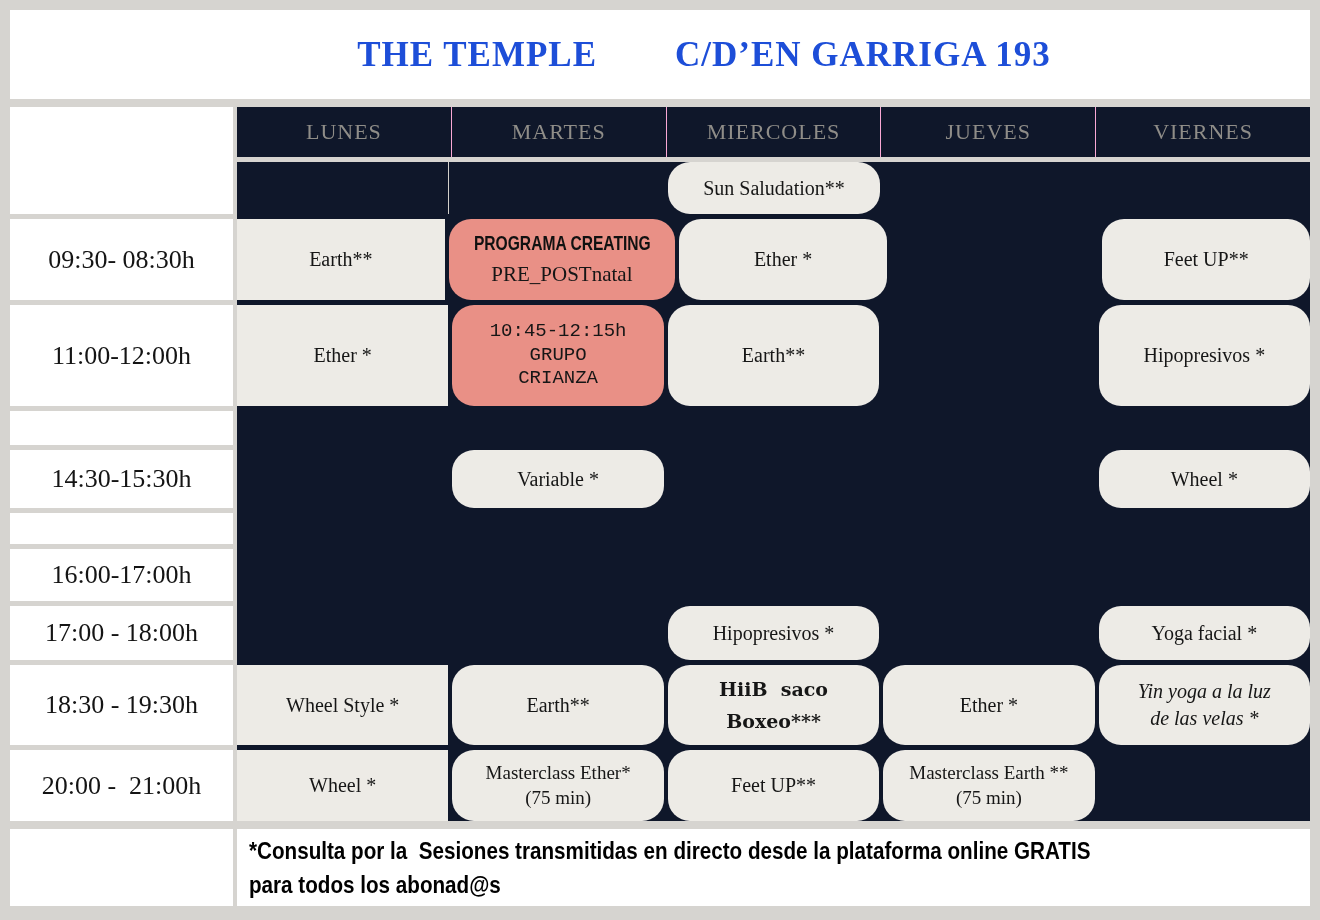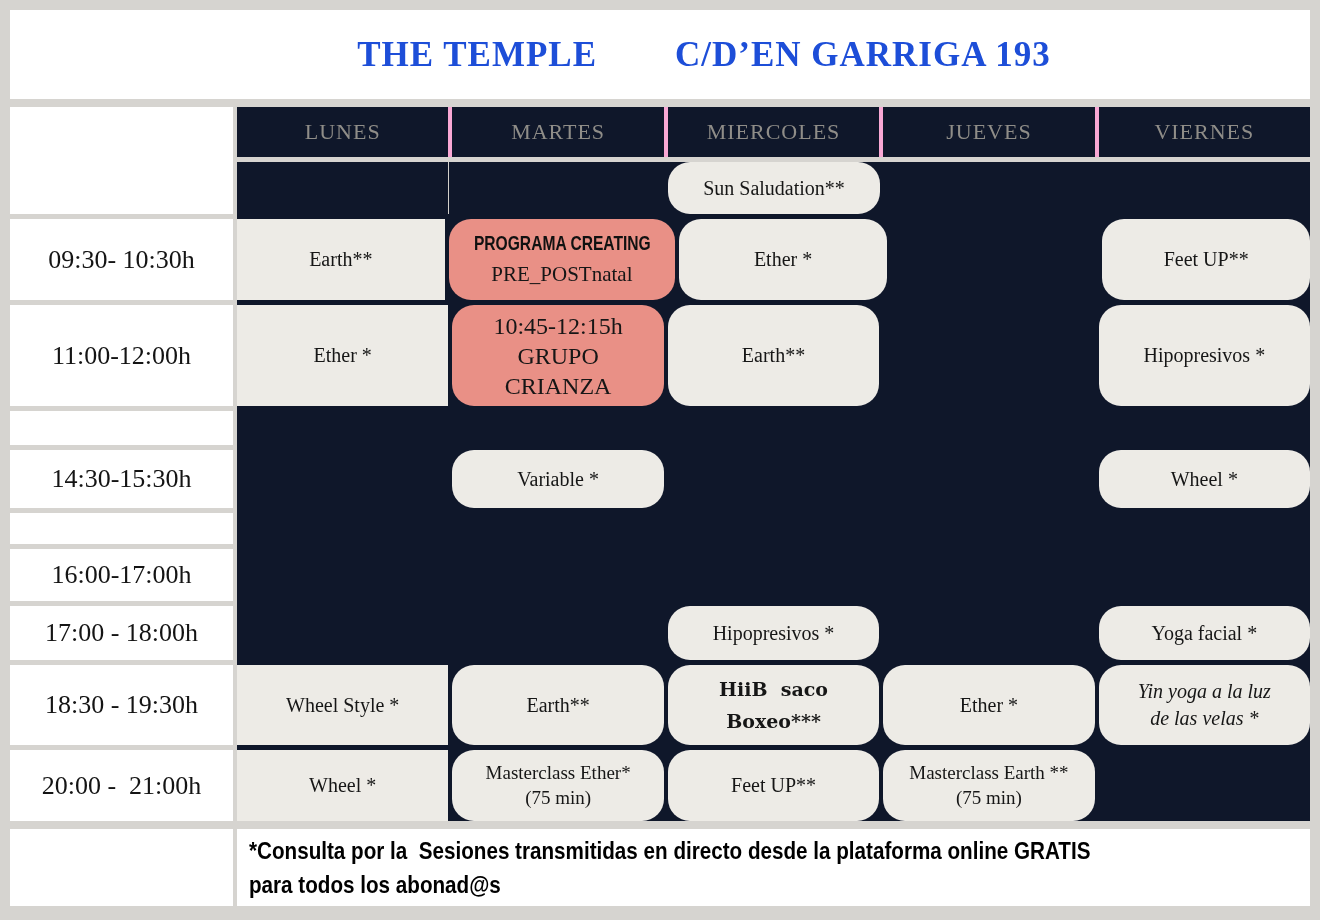--- a/index.html
+++ b/index.html
@@ -29,39 +29,39 @@
     background:#ffffff; display:flex; align-items:center; justify-content:center;
     font-size:26px; color:#141414; white-space:pre;
   }
   .tb.gap { margin-top:5px; }
   .day-area { flex:1; background:#0f172a; display:flex; flex-direction:column; }
   .day-header { height:50px; display:flex; }
   .hcell {
     flex:1; display:flex; align-items:center; justify-content:center;
     font-size:22px; letter-spacing:1px; color:#8f8d88;
   }
-  .hcell + .hcell { border-left:4px solid #f9a8d4; }
+  .hcell + .hcell { border-left:1px solid #f9a8d4; }
   .hsep { height:5px; background:#d6d4d0; }
   .row { display:flex; }
   .row.gap { margin-top:5px; }
   .cell {
     flex:1; display:flex; flex-direction:column;
     align-items:center; justify-content:center; text-align:center;
     font-size:20px; color:#161616; line-height:1.25; white-space:pre-wrap;
   }
   .cell + .cell { margin-left:4px;border-radius:22px; }
   .cell.shaded { background:#edebe6; }
   .cell.salmon { background:#e99086; }
   .row-sun .cell:first-child { border-right:1px solid #d2d0cb; }
   .prog-title {
     font-family:"Liberation Sans", sans-serif; font-weight:700; font-size:20px;
     color:#111; white-space:nowrap; display:inline-block; transform:scaleX(0.78);
   }
   .prog-sub { font-size:21px; margin-top:5px; }
-  .grupo { font-size:24px; }
+  .grupo { font-size:19px;font-family:Liberation Mono, monospace; }
   .bold-cell { font-weight:700; font-family:"DejaVu Serif", serif; font-size:19px; line-height:1.7; }
   .small-cell { font-size:20px; line-height:1.35;font-style:italic; }
   .mclass { font-size:19px; line-height:1.3; }
   
   .footer { margin-top:8px; height:77px; display:flex; }
   .f-left { width:223px; background:#ffffff; margin-right:4px; }
   .f-right { flex:1; background:#ffffff; display:flex; align-items:center; padding-left:12px; overflow:hidden; }
   .f-note {
     font-family:"Liberation Sans", sans-serif; font-weight:700; font-size:24px;
     color:#000; line-height:1.4; white-space:pre-wrap;
@@ -77,21 +77,21 @@
     <div class="title-wrap">
       <span>THE TEMPLE</span>
       <span>C/D’EN GARRIGA 193</span>
     </div>
   </div>
 
   <div class="main">
 
     <div class="time-col">
       <div class="tb" style="height:107px"></div>
-      <div class="tb gap" style="height:81px">09:30- 10:30h</div>
+      <div class="tb gap" style="height:81px">09:30- 08:30h</div>
       <div class="tb gap" style="height:101px">11:00-12:00h</div>
       <div class="tb gap" style="height:34px"></div>
       <div class="tb gap" style="height:58px">14:30-15:30h</div>
       <div class="tb gap" style="height:31px"></div>
       <div class="tb gap" style="height:52px">16:00-17:00h</div>
       <div class="tb gap" style="height:54px">17:00 - 18:00h</div>
       <div class="tb gap" style="height:80px">18:30 - 19:30h</div>
       <div class="tb gap" style="height:71px">20:00 -  21:00h</div>
     </div>
 

